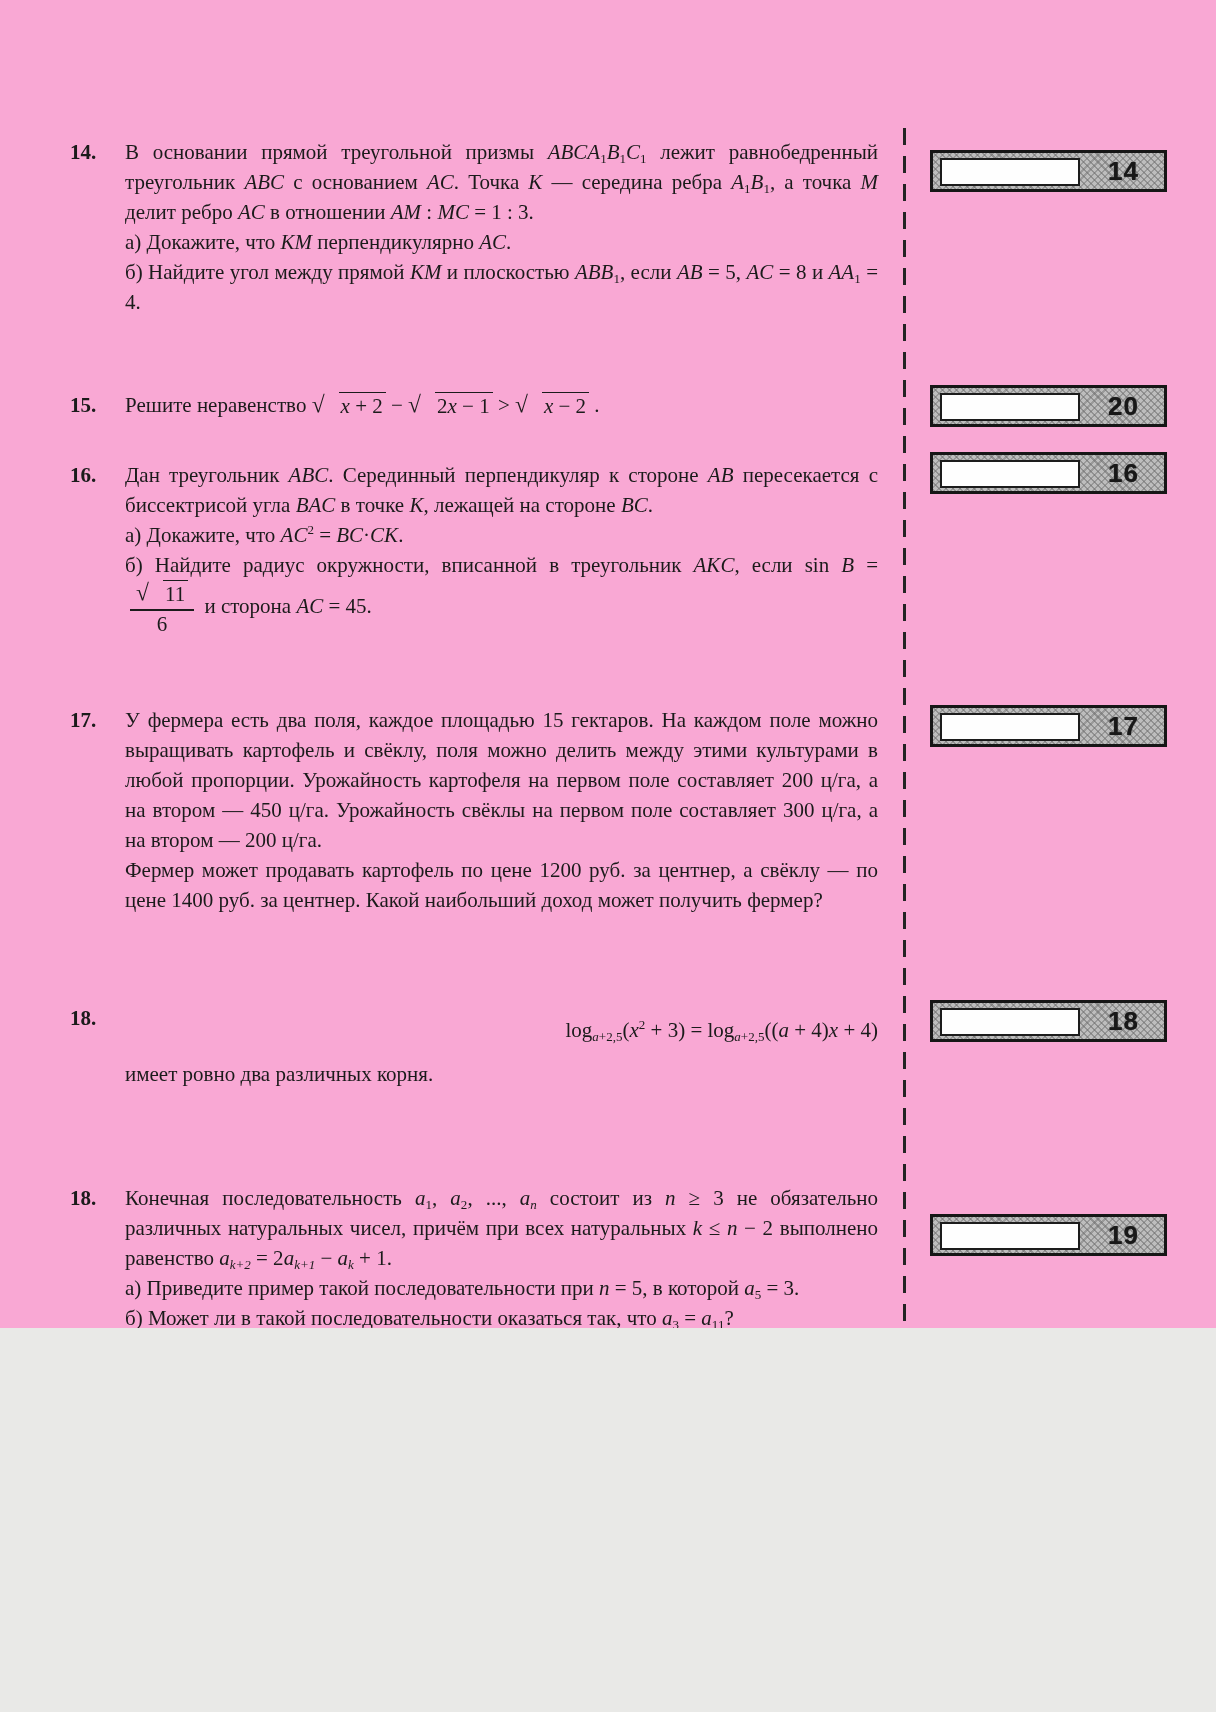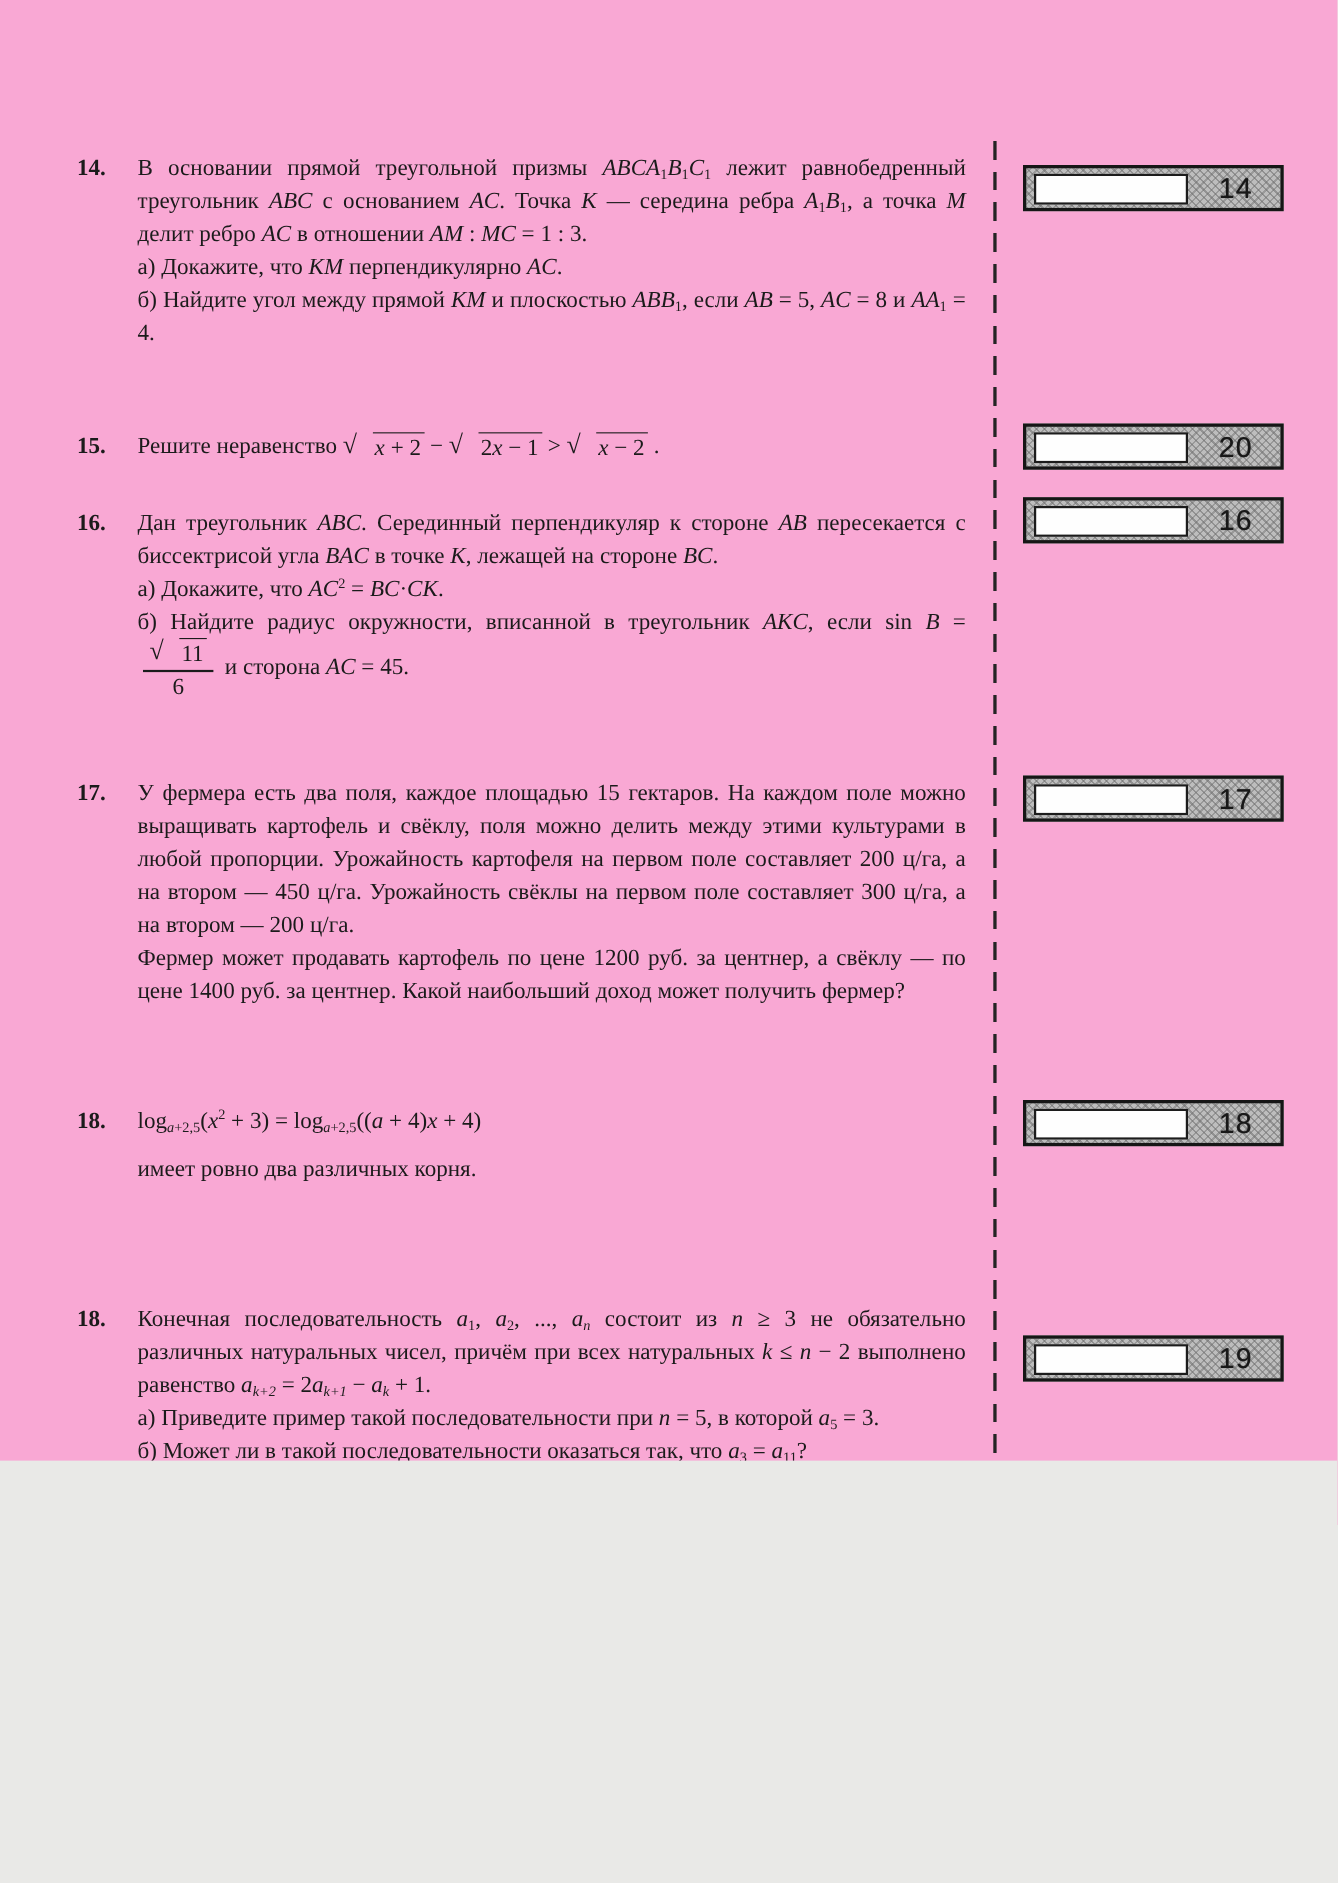--- a/index.html
+++ b/index.html
@@ -9,21 +9,21 @@
     font-family:"Liberation Serif","DejaVu Serif",serif;
     font-size:21px; line-height:30px; overflow:hidden;
   }
   .problem{position:absolute; left:0; width:100%;}
   .pnum{
     position:absolute; left:70px; top:0; width:48px;
     font-weight:bold; text-align:left;
   }
   .pbody{margin-left:125px; width:753px;}
   .para{margin:0; text-align:justify; hyphens:auto;}
-  .para.center{text-align:left; margin-top:0; margin-bottom:14px;}
+  .para.center{text-align:right; margin-top:12px; margin-bottom:14px;}
   .it{font-style:italic;}
   .sb{font-size:0.62em; vertical-align:-0.28em; line-height:0;}
   .sp{font-size:0.62em; vertical-align:0.6em; line-height:0;}
   .sqrt{display:inline-flex; align-items:flex-start; white-space:nowrap; vertical-align:baseline;}
   .rad{font-size:1.12em; line-height:1.02; margin-right:-2px;}
   .sqbar{border-top:1.8px solid #1b1b1b; padding:1px 3px 0 2px; line-height:1.2;margin-left:16px;}
   .frac{
     display:inline-block; vertical-align:middle; text-align:center;
     margin:0 5px; line-height:1.1;
   }
@@ -43,21 +43,21 @@
       repeating-linear-gradient(-45deg, rgba(110,110,110,.45) 0 1.5px, rgba(0,0,0,0) 1.5px 5px);
   }
   .answer-field{
     position:absolute; left:7px; top:5px; width:136px; height:24px;
     background:#fefefe; border:2px solid #1c1c1c;
   }
   .box-num{
     position:absolute; left:150px; top:0; width:81px; height:36px;
     text-align:center; line-height:36px;
     font-family:"Liberation Sans","DejaVu Sans",sans-serif;
-    font-weight:normal; font-size:26px; letter-spacing:1px; color:#181818;
+    font-weight:bold; font-size:26px; letter-spacing:1px; color:#181818;
     text-shadow:0 0 1px #3a3a3a;
   }
   .page-num{
     position:absolute; top:1404px; left:180px; width:753px;
     text-align:center; font-size:26px;
   }
 </style>
 </head>
 <body>
 

